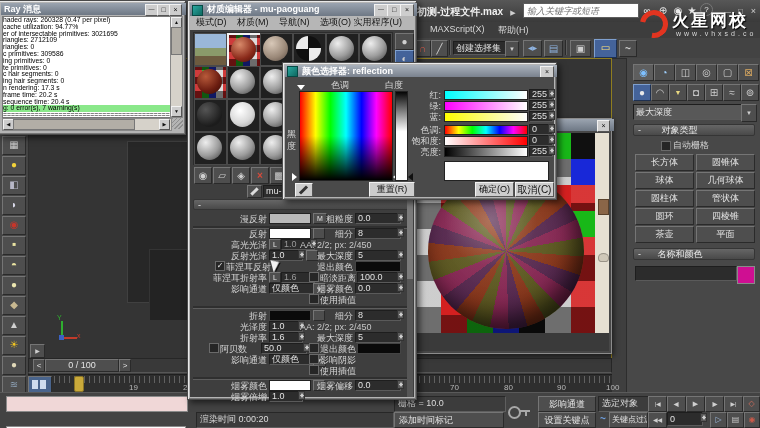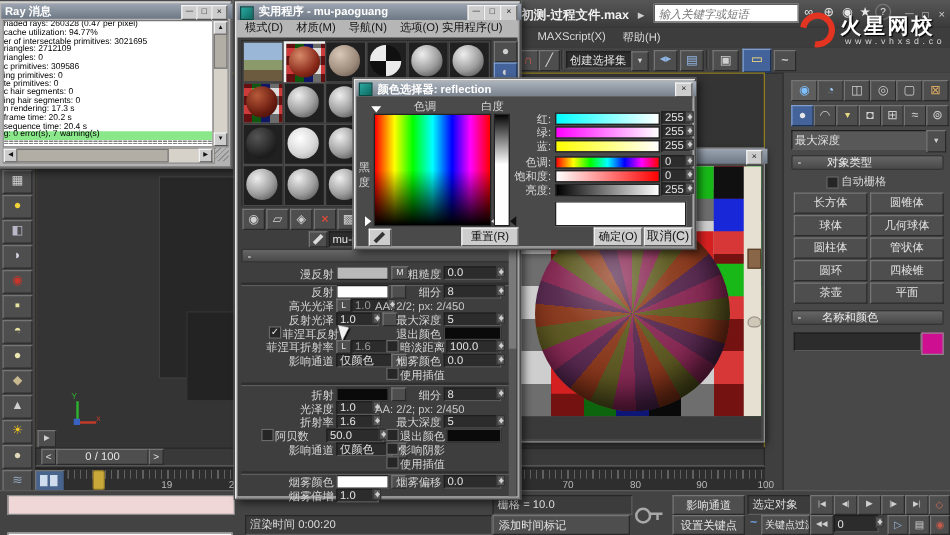--- a/index.html
+++ b/index.html
@@ -286,21 +286,21 @@
       <div class="ab cbtn" style="left:0;top:0;width:9px;height:9px;font-size:5px">◀</div>
       <div class="ab" style="left:10px;top:0;width:120px;height:9px;background:#b2aea6;border:1px solid #777"></div>
       <div class="ab cbtn" style="left:156px;top:0;width:9px;height:9px;font-size:5px">▶</div>
     </div>
     <div class="ab grip" style="left:173px;top:117px;width:11px;height:11px"></div>
   </div>
 
   <div class="ab cwin" style="left:187px;top:0;width:228px;height:398px">
     <div class="ctitle ab" style="left:2px;top:2px;width:224px;height:13px">
       <span class="ab" style="left:2px;top:2px;width:9px;height:9px;background:linear-gradient(135deg,#2aa8a0,#0d6860);border:1px solid #064a44"></span>
-      <span style="margin-left:14px">实用程序 - mu-paoguang</span>
+      <span style="margin-left:14px">材质编辑器 - mu-paoguang</span>
     </div>
     <div class="ab cbtn" style="left:186px;top:3px;width:12px;height:11px;font-size:6px">—</div>
     <div class="ab cbtn" style="left:199px;top:3px;width:12px;height:11px">□</div>
     <div class="ab cbtn" style="left:212px;top:3px;width:12px;height:11px">×</div>
 
     <div class="ab" style="left:2px;top:15px;width:224px;height:14px;background:#b6b6b6">
       <span class="mitem" style="margin-left:6px">模式(D)</span>
       <span class="mitem" style="margin-left:8px">材质(M)</span>
       <span class="mitem" style="margin-left:8px">导航(N)</span>
       <span class="mitem" style="margin-left:8px">选项(O)</span>

